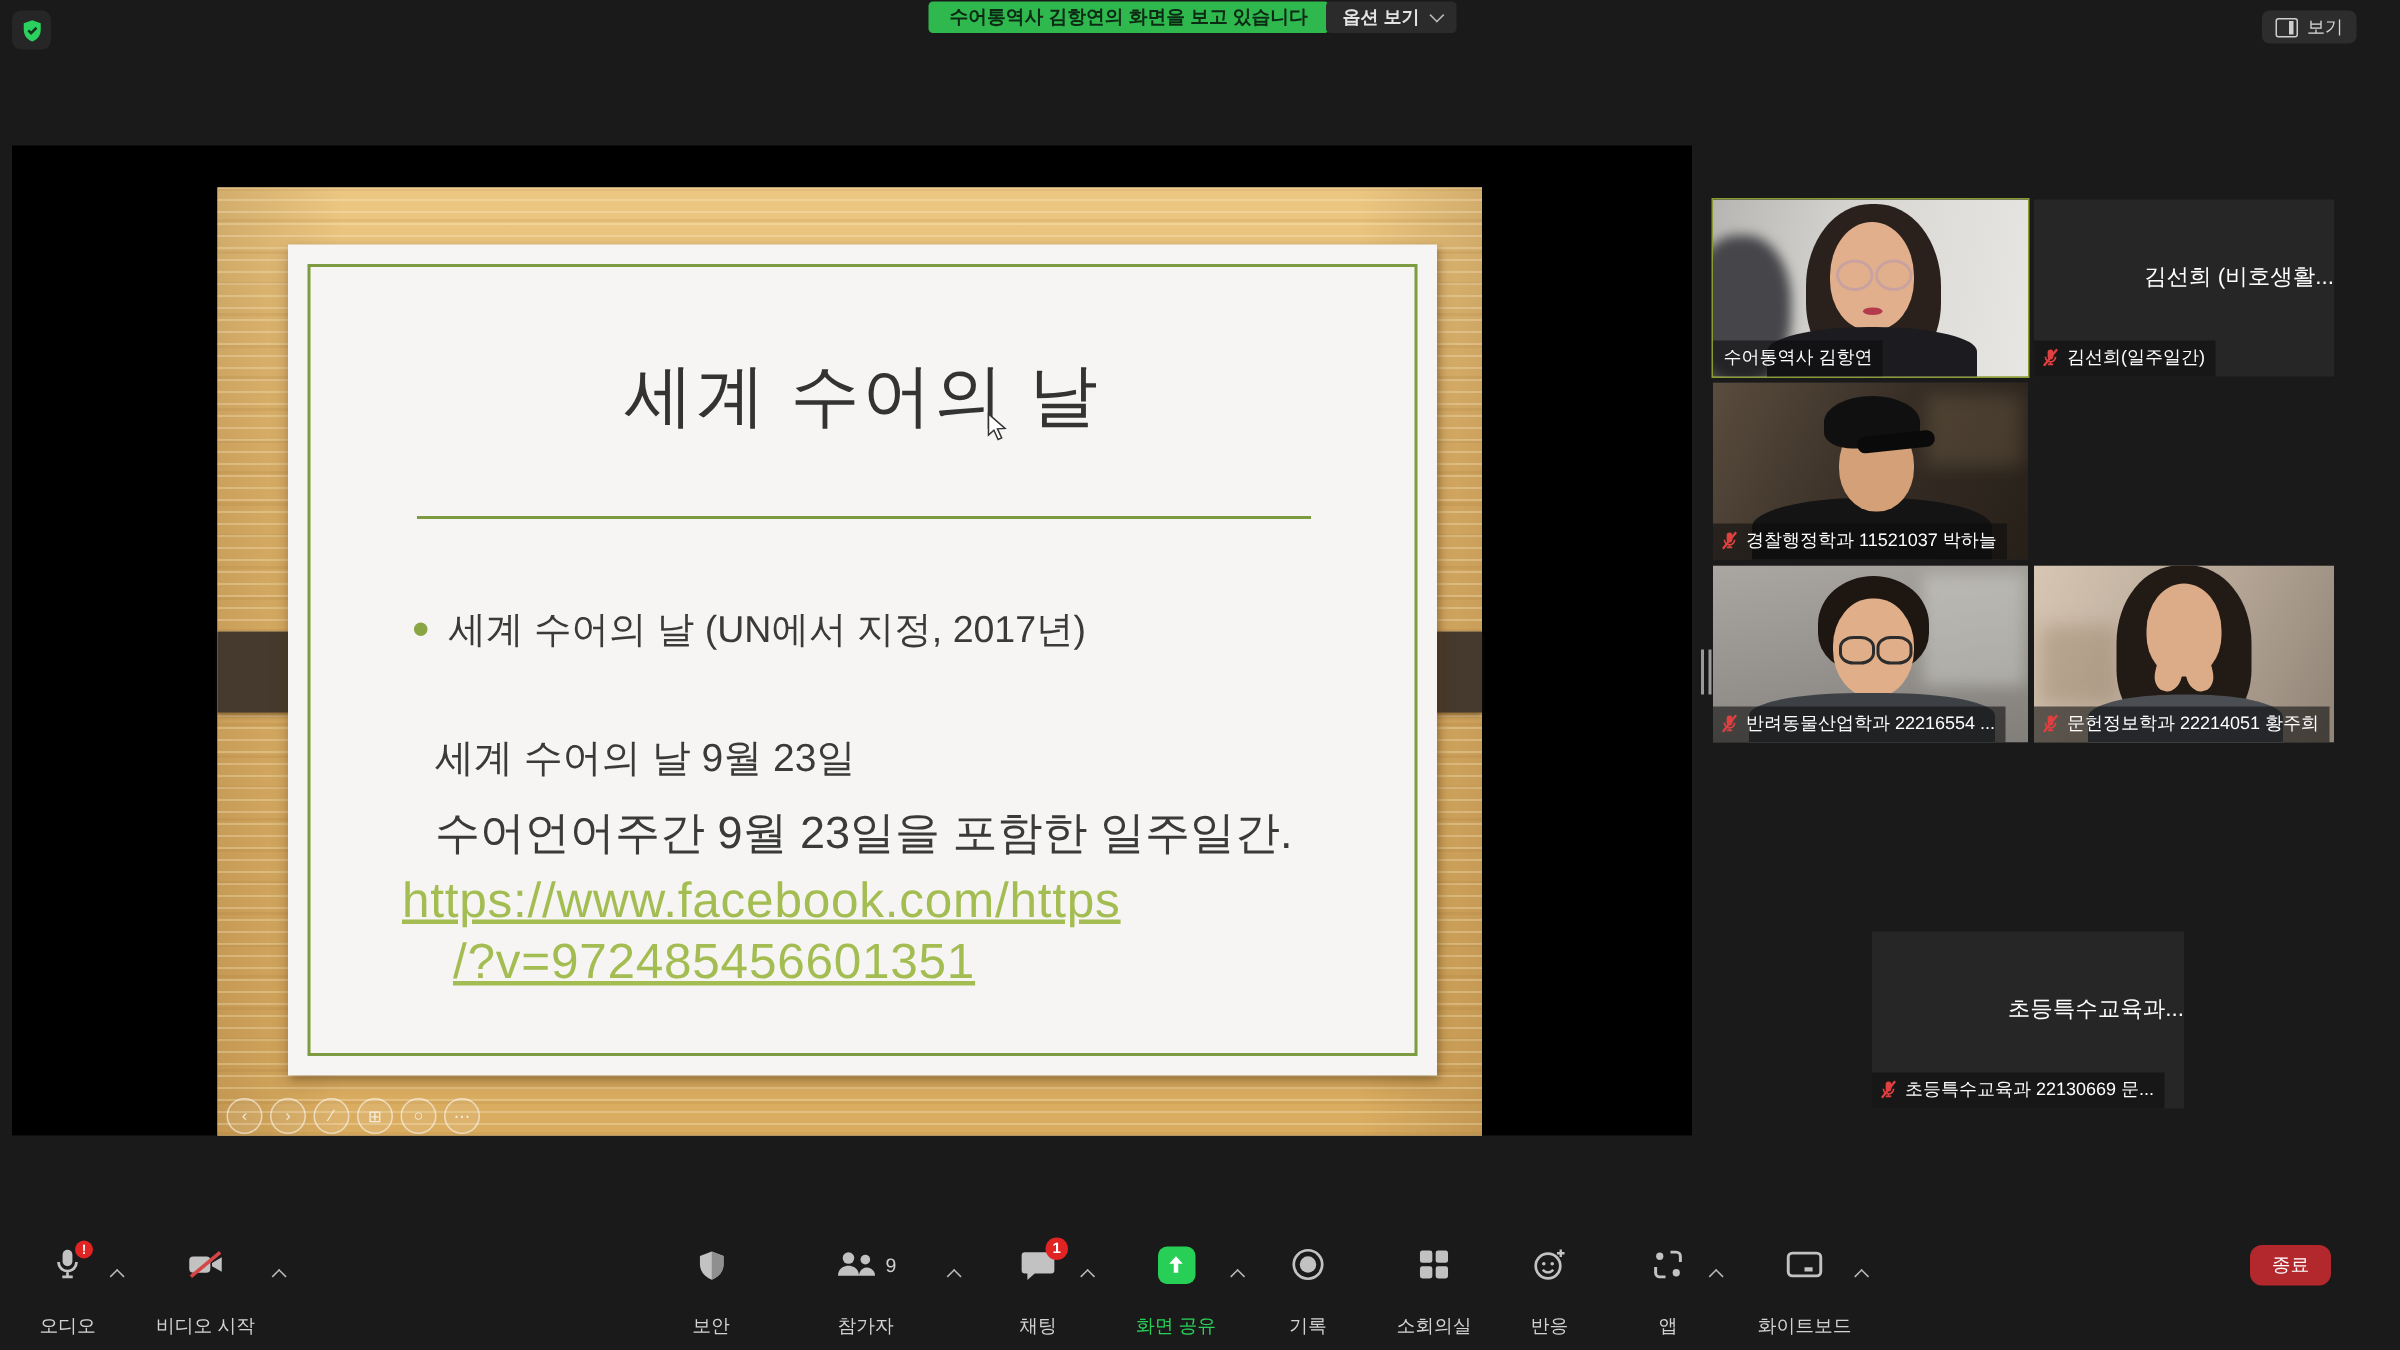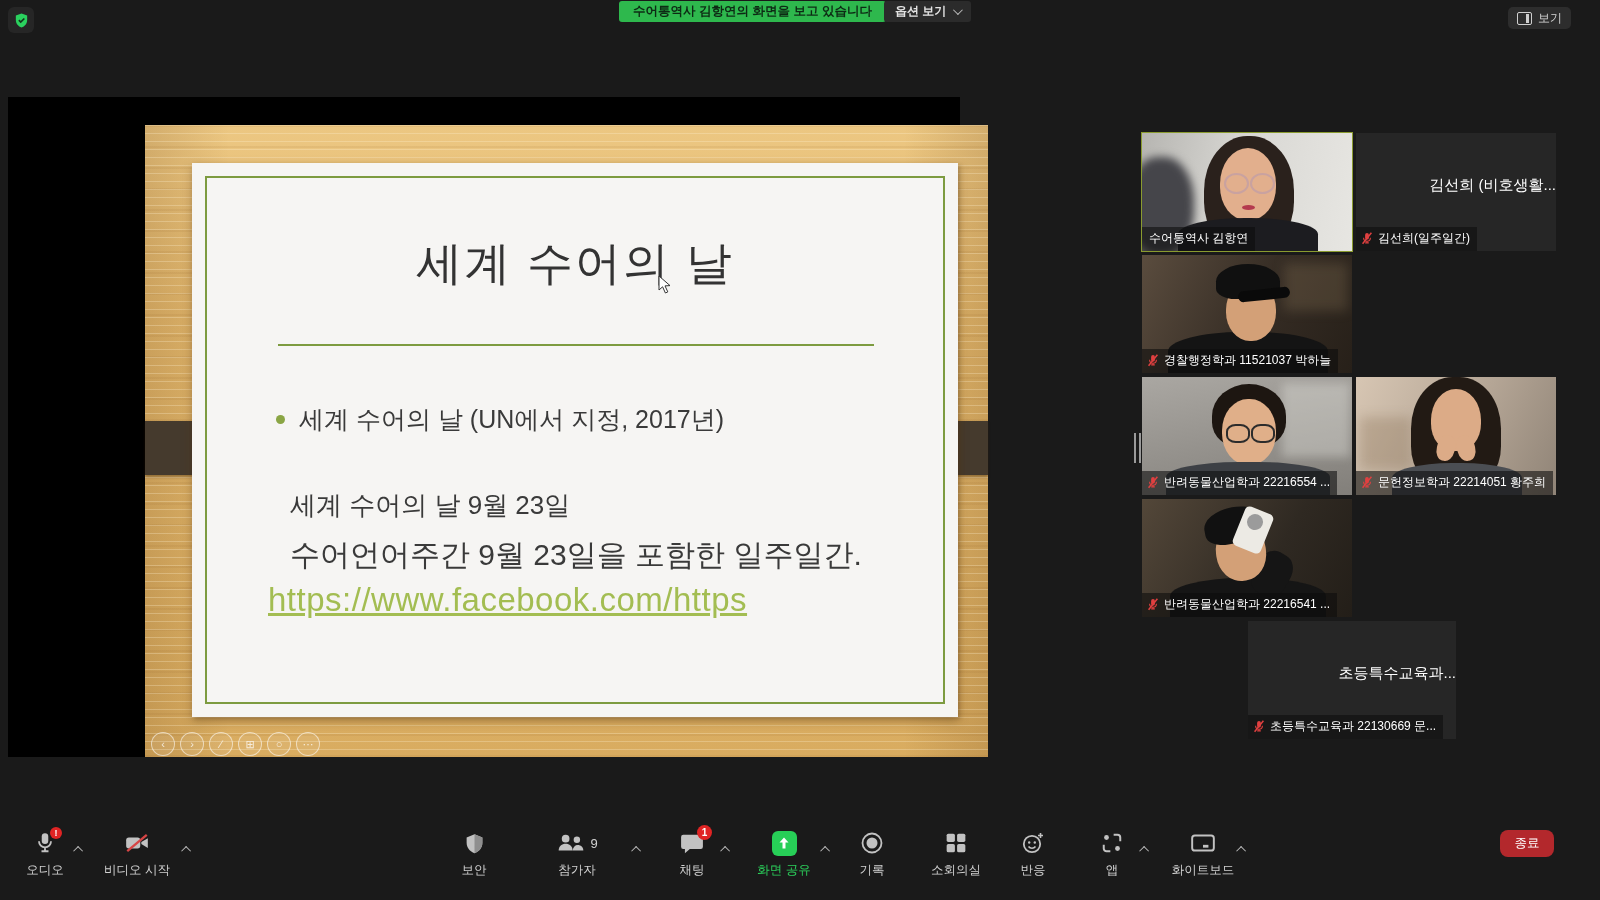--- a/index.html
+++ b/index.html
@@ -15,21 +15,21 @@
                display:flex;align-items:center;gap:7px;padding:0 11px;color:#e3e3e3;font-size:12px;font-weight:bold;cursor:default;}
   .view-btn{position:absolute;left:1508px;top:7px;height:22px;background:#2d2d2d;border-radius:5px;
             display:flex;align-items:center;gap:6px;padding:0 9px;color:#d8d8d8;font-size:12px;}
   .view-ico{width:13px;height:11px;border:1.5px solid #cfcfcf;border-radius:2px;position:relative;}
   .view-ico::after{content:"";position:absolute;right:2px;top:1px;bottom:1px;width:3px;background:#cfcfcf;}
   .chev{display:inline-block;width:6px;height:6px;border-left:1.6px solid #b9b9b9;border-top:1.6px solid #b9b9b9;}
   .chev.up{transform:rotate(45deg) translateY(2px);}
   .chev.down{transform:rotate(225deg) translateY(2px);}
 
   
-  .share-area{position:absolute;left:8px;top:97px;width:952px;height:660px;background:#000;}
+  .share-area{position:absolute;left:8px;top:97px;width:1120px;height:660px;background:#000;}
   .wood{position:absolute;left:137px;top:28px;width:843px;height:632px;background-color:#e4ba72;
         background-image:
           repeating-linear-gradient(180deg,rgba(255,243,214,.28) 0 1px,rgba(255,255,255,0) 1px 8px),
           repeating-linear-gradient(180deg,rgba(148,98,38,.10) 0 2px,rgba(0,0,0,0) 2px 21px),
           linear-gradient(90deg,rgba(120,80,30,.22),rgba(0,0,0,0) 10%,rgba(0,0,0,0) 90%,rgba(120,80,30,.22)),
           linear-gradient(180deg,#ecc782,#e2b76d 30%,#d9ac60);}
   .slide-card{position:absolute;left:47px;top:38px;width:766px;height:554px;background:#f6f5f3;
               box-shadow:0 4px 10px rgba(80,50,15,.35),2px 2px 4px rgba(80,50,15,.25);}
   .slide-frame{position:absolute;inset:13px;border:2px solid #7d9b40;}
   .slide-title{position:absolute;left:0;right:0;top:70px;text-align:center;color:#333;font-size:46px;letter-spacing:2px;}
@@ -124,21 +124,21 @@
   .t8 .torso{left:48px;top:89px;width:140px;height:30px;background:#2a2d33;border-radius:46% 46% 0 0;}
 
   .resize-handle{position:absolute;left:1134px;top:433px;width:10px;height:30px;display:flex;gap:3px;}
   .resize-handle span{width:2px;height:100%;background:#9a9a9a;}
 
   
   .toolbar{position:absolute;left:0;bottom:0;width:1600px;height:82px;}
   .tb-item{position:absolute;top:12px;width:110px;margin-left:-55px;display:flex;flex-direction:column;
            align-items:center;gap:6px;color:#d2d2d2;font-size:12.5px;}
   .tb-item .ic{height:26px;display:flex;align-items:center;justify-content:center;position:relative;}
-  .tb-label{white-space:nowrap;}
+  .tb-label{white-space:nowrap;margin-top:14px;}
   .tb-label.green{color:#2bd05b;}
   .tb-chev{position:absolute;top:28px;}
   .badge{position:absolute;border-radius:50%;background:#e02424;color:#fff;display:flex;align-items:center;
          justify-content:center;font-weight:bold;}
   .share-ico{width:25px;height:25px;border-radius:6px;background:#27cf57;display:flex;align-items:center;justify-content:center;}
   .count{font-size:13px;color:#d2d2d2;margin-left:4px;}
   .end-btn{position:absolute;left:1500px;top:12px;width:54px;height:27px;background:#b3282c;border:none;
            border-radius:8px;color:#fff;font-size:12.5px;font-family:inherit;}
 </style>
 </head>
@@ -179,20 +179,21 @@
         <div class="slide-frame"></div>
         <div class="slide-title">세계 수어의 날</div>
         <div class="slide-divider"></div>
         <div class="slide-bullet">
           <span class="bullet-dot"></span>
           <span>세계 수어의 날 (UN에서 지정, 2017년)</span>
         </div>
         <div class="slide-line1">세계 수어의 날 9월 23일</div>
         <div class="slide-line2">수어언어주간 9월 23일을 포함한 일주일간.</div>
         <div class="slide-link1">https://www.facebook.com/https</div>
+        <div class="slide-link2">/?v=972485456601351</div>
       </div>
 
       <div class="ppt-nav">
         <span class="nv">‹</span>
         <span class="nv">›</span>
         <span class="nv">∕</span>
         <span class="nv">⊞</span>
         <span class="nv">○</span>
         <span class="nv">⋯</span>
       </div>
@@ -291,39 +292,20 @@
       <div class="name-tag">
         <svg class="mic-muted" width="12" height="13" viewBox="0 0 12 13">
           <rect x="4.1" y="1" width="3.8" height="6.6" rx="1.9" fill="#e04040"></rect>
           <path d="M2.6 5.8 a3.4 3.4 0 0 0 6.8 0 M6 9.2 v1.6 M4.2 10.9 h3.6" stroke="#e04040" stroke-width="1.1" fill="none"></path>
           <line x1="1.6" y1="11.8" x2="10.4" y2="0.8" stroke="#e04040" stroke-width="1.5"></line>
         </svg>
         <span>문헌정보학과 22214051 황주희</span>
       </div>
     </div>
 
-    <div class="tile c1 r4 t7">
-      <div class="scene">
-        <div class="bg"></div>
-          <div class="torso"></div>
-          <div class="arm"></div>
-          <div class="face"></div>
-        <div class="cap"></div>
-          <div class="cup"></div>
-          <div class="cupdot"></div>
-      </div>
-      <div class="name-tag">
-        <svg class="mic-muted" width="12" height="13" viewBox="0 0 12 13">
-          <rect x="4.1" y="1" width="3.8" height="6.6" rx="1.9" fill="#e04040"></rect>
-          <path d="M2.6 5.8 a3.4 3.4 0 0 0 6.8 0 M6 9.2 v1.6 M4.2 10.9 h3.6" stroke="#e04040" stroke-width="1.1" fill="none"></path>
-          <line x1="1.6" y1="11.8" x2="10.4" y2="0.8" stroke="#e04040" stroke-width="1.5"></line>
-        </svg>
-        <span>반려동물산업학과 22216541 ...</span>
-      </div>
-    </div>
 
 
     <div class="tile r5 center-last">
       <div class="display-name">초등특수교육과...</div>
       <div class="name-tag">
         <svg class="mic-muted" width="12" height="13" viewBox="0 0 12 13">
           <rect x="4.1" y="1" width="3.8" height="6.6" rx="1.9" fill="#e04040"></rect>
           <path d="M2.6 5.8 a3.4 3.4 0 0 0 6.8 0 M6 9.2 v1.6 M4.2 10.9 h3.6" stroke="#e04040" stroke-width="1.1" fill="none"></path>
           <line x1="1.6" y1="11.8" x2="10.4" y2="0.8" stroke="#e04040" stroke-width="1.5"></line>
         </svg>

